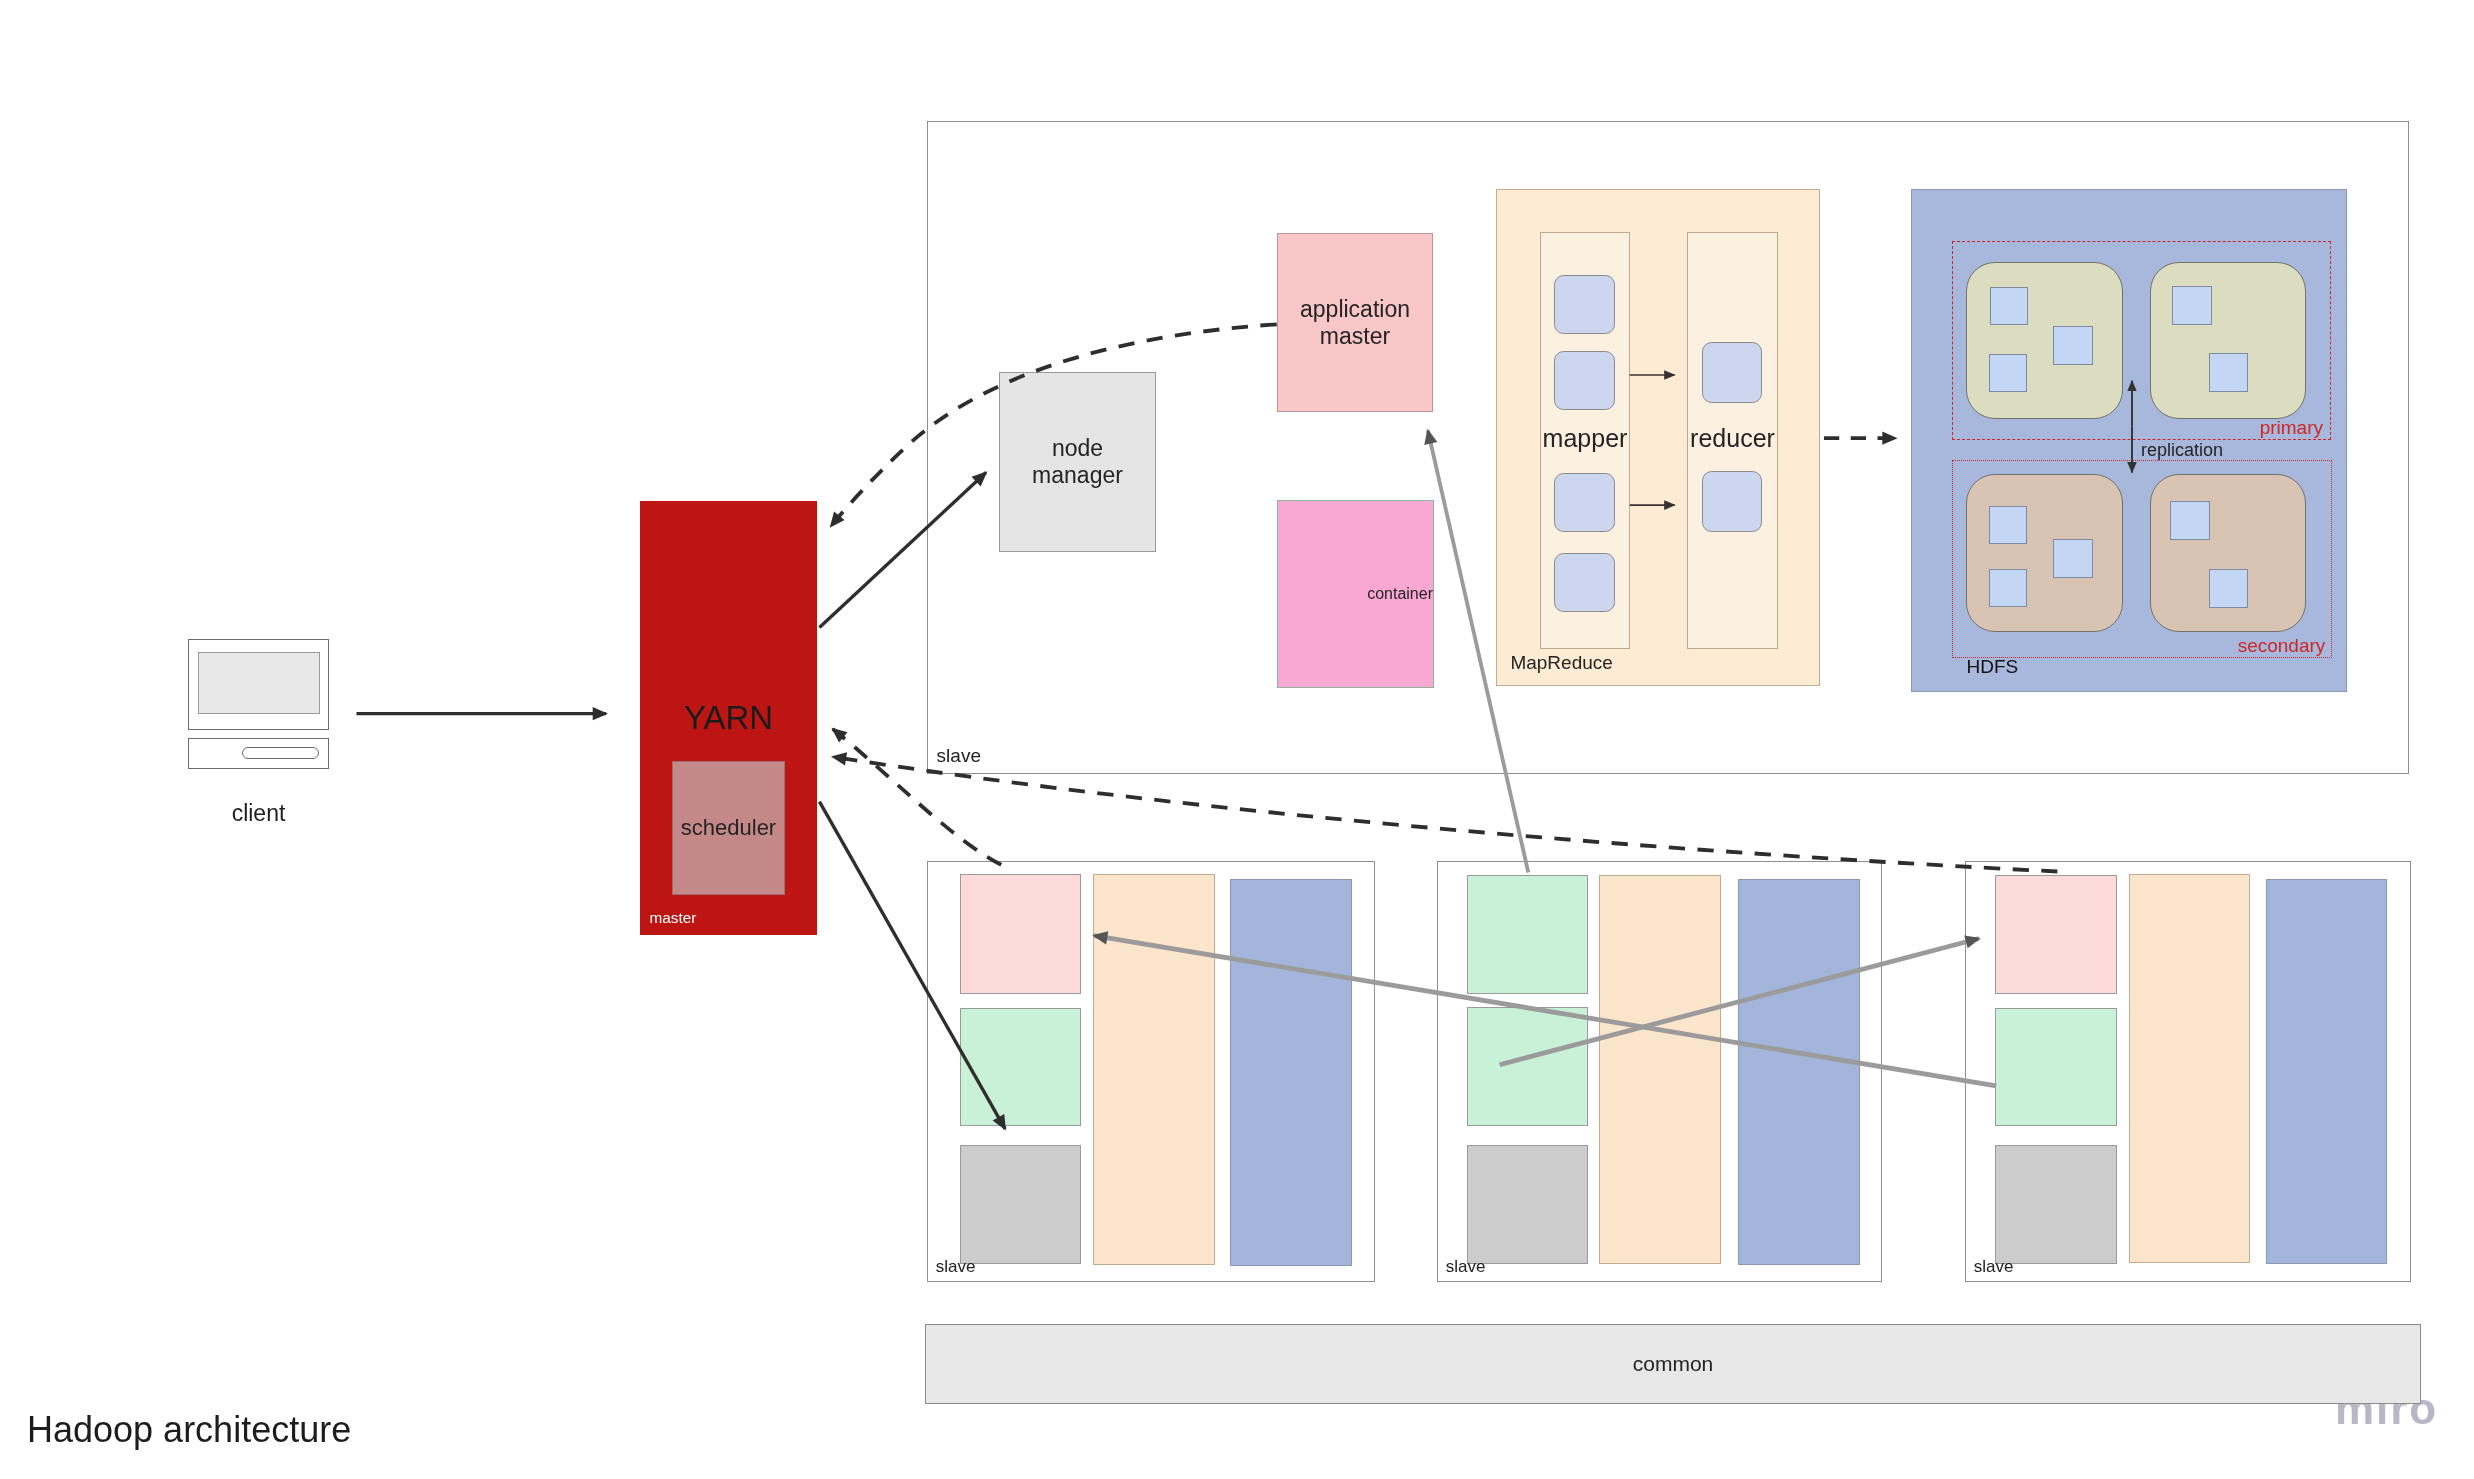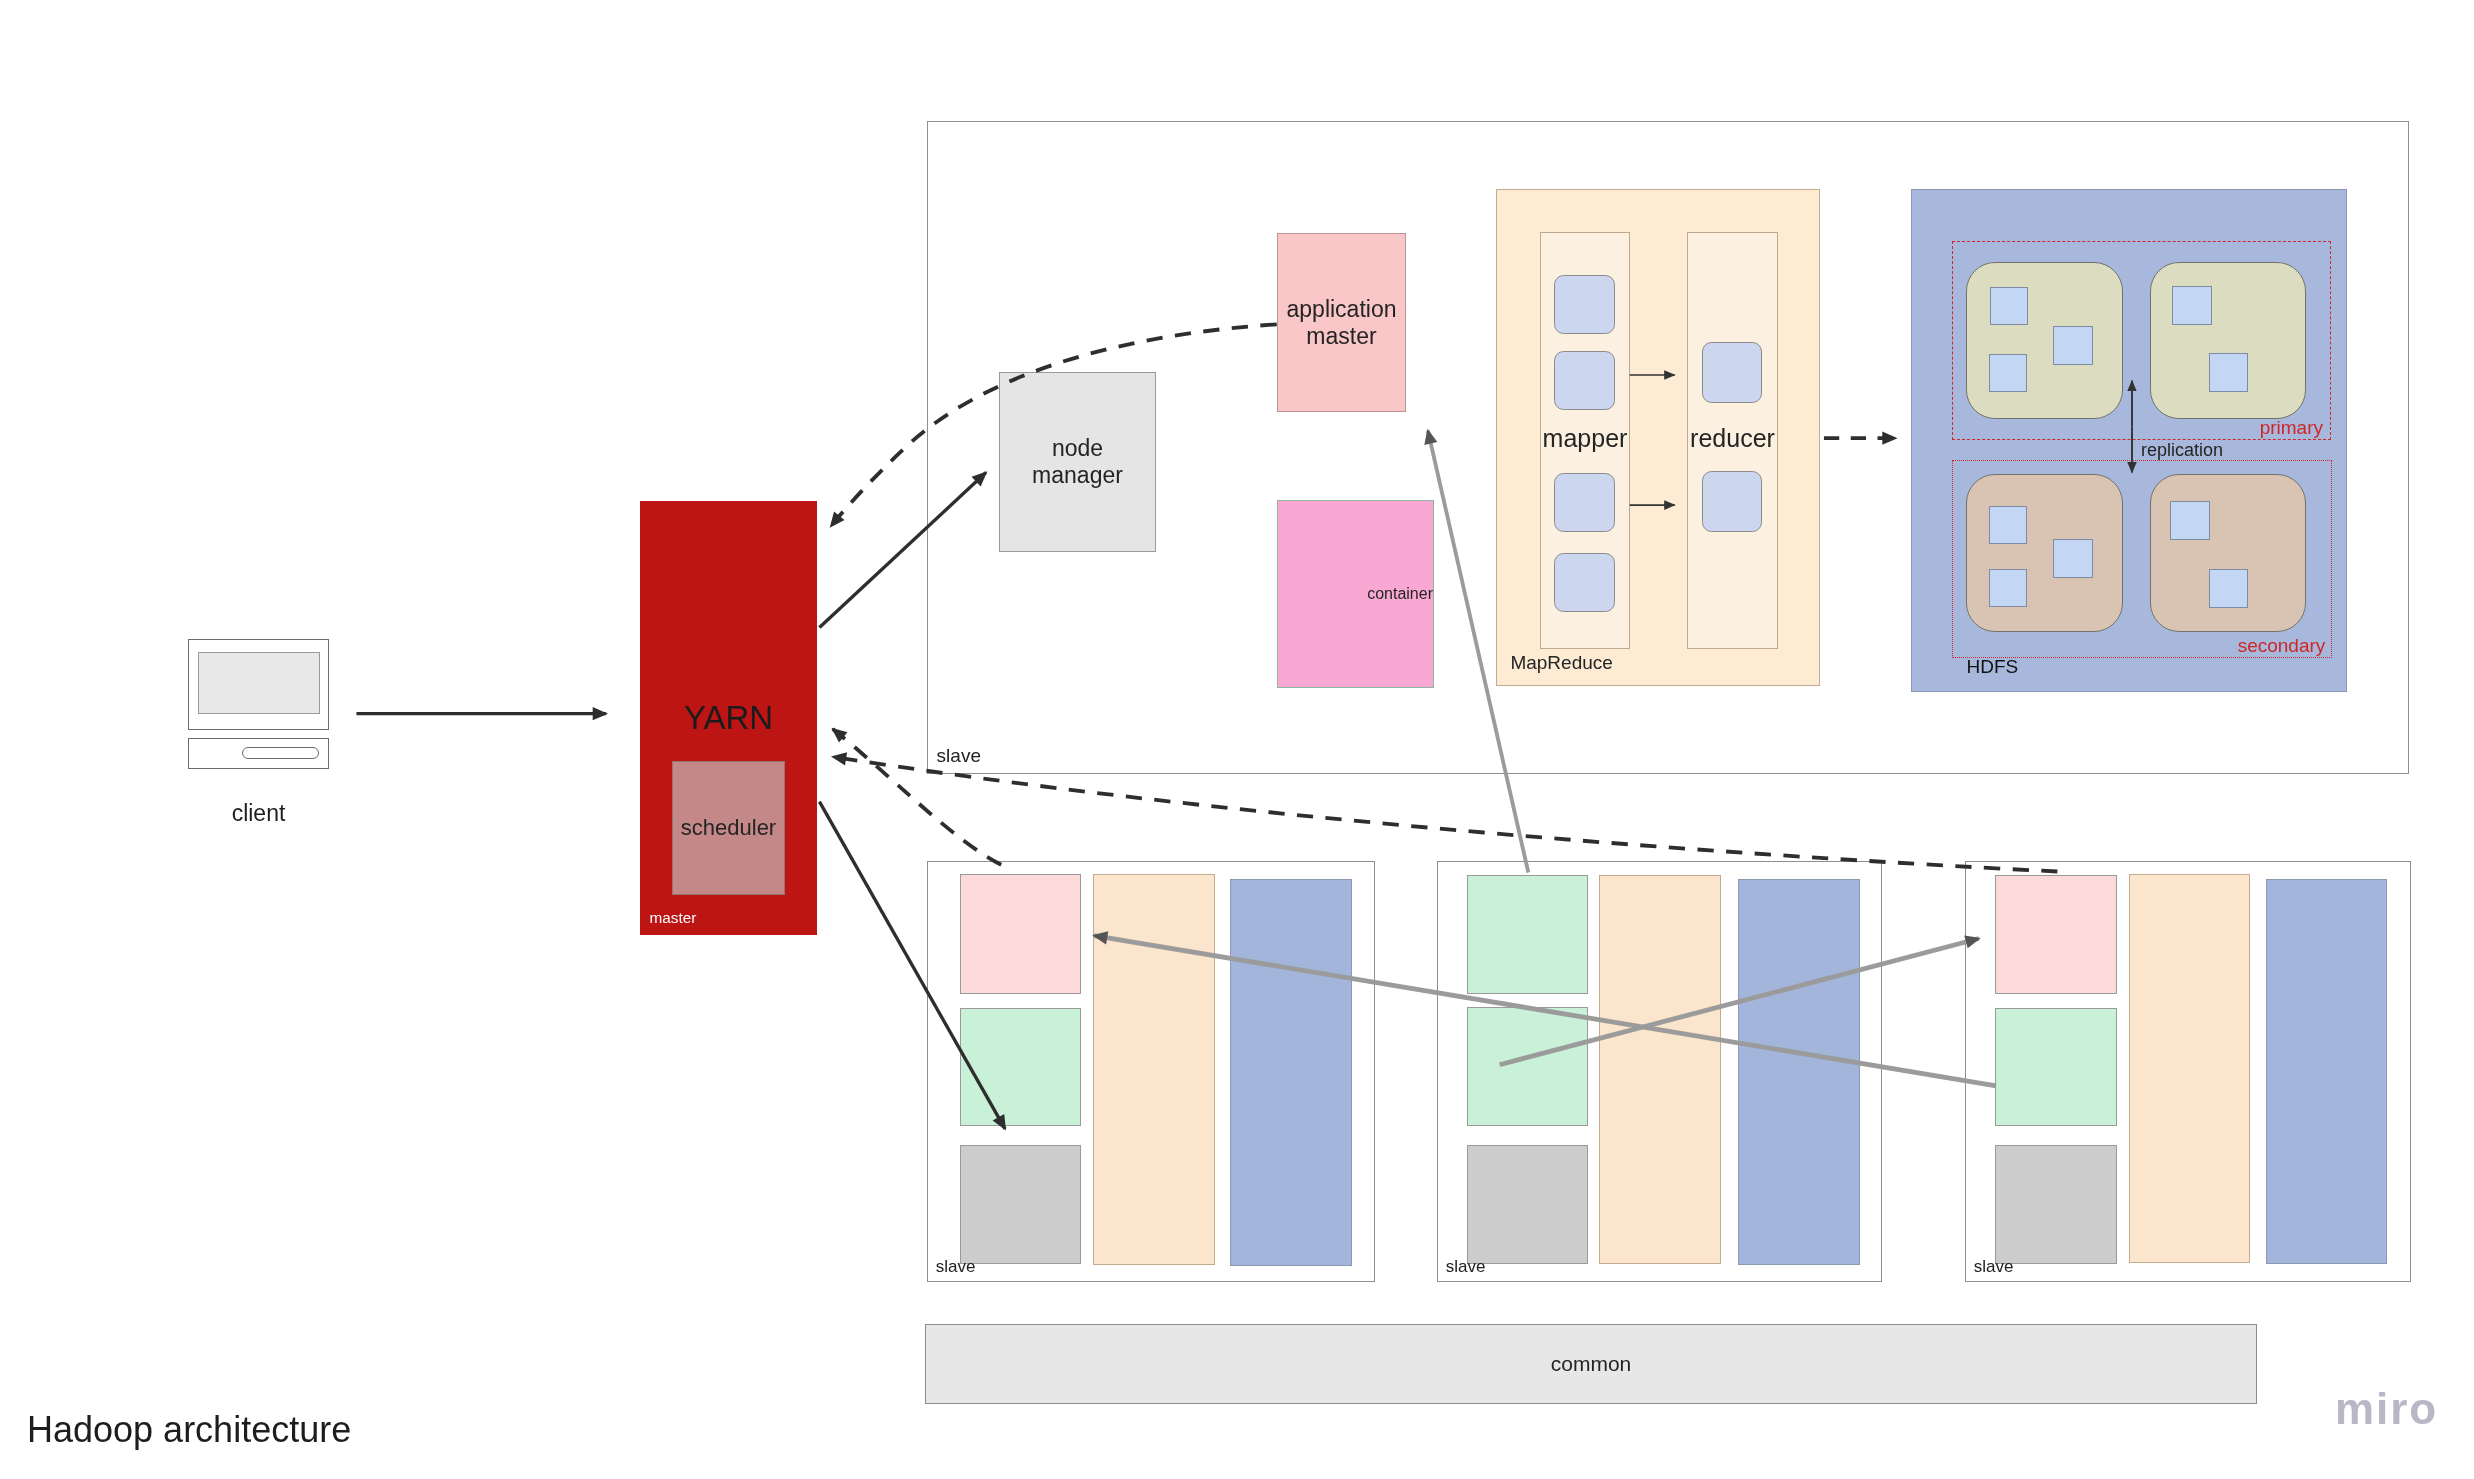--- a/index.html
+++ b/index.html
@@ -85,21 +85,21 @@
 </div>
 
 <div class="abs bigbox" style="left:927px;top:121px;width:1482px;height:653px;">
   <div class="lbl slave-lbl" style="left:8.6px;bottom:5.7px;">slave</div>
 </div>
 
 <div class="shape nodemgr center-text" style="left:999px;top:372px;width:157px;height:180px;padding:0 25px;">
   <span>node manager</span>
 </div>
 
-<div class="shape appmaster center-text" style="left:1277px;top:233px;width:129px;height:179px;padding:0 21px;">
+<div class="shape appmaster center-text" style="left:1277px;top:233px;width:156px;height:179px;padding:0 21px;">
   <span>application master</span>
 </div>
 
 <div class="shape containerbox center-text" style="left:1277px;top:500px;width:157px;height:188px;">
   <span>container</span>
 </div>
 
 <div class="shape mapreduce" style="left:1496px;top:189px;width:324px;height:497px;padding-left:40px;">
 
   <div class="abs mrcol" style="left:43px;top:42px;width:90px;height:417px;">
@@ -172,21 +172,21 @@
 
 <div class="abs slavebox" style="left:1965px;top:861px;width:446px;height:421px;">
   <div class="abs sq sq-pink" style="left:29px;top:13.4px;width:122px;height:119px;"></div>
   <div class="abs sq sq-green" style="left:29px;top:146px;width:122px;height:118px;"></div>
   <div class="abs sq sq-gray" style="left:29px;top:283px;width:122px;height:119px;"></div>
   <div class="abs col-orange" style="left:163px;top:12.4px;width:121px;height:389px;"></div>
   <div class="abs col-blue" style="left:300px;top:17px;width:121px;height:385px;"></div>
   <div class="lbl slave-lbl" style="left:7.7px;bottom:3.8px;">slave</div>
 </div>
 
-<div class="abs commonbar center-text" style="left:925px;top:1324px;width:1332px;height:80px;">
+<div class="abs commonbar center-text" style="left:925px;top:1324px;width:1496px;height:80px;">
   <span>common</span>
 </div>
 
 <svg class="overlay" width="2475" height="1479" viewBox="0 0 2586 1546">
   <defs>
     <marker id="mDark" markerUnits="userSpaceOnUse" markerWidth="20" markerHeight="18" refX="15" refY="8" orient="auto">
       <path d="M1,1 L17,8 L1,15 z" fill="#2e2e2e"></path>
     </marker>
     <marker id="mGray" markerUnits="userSpaceOnUse" markerWidth="20" markerHeight="18" refX="15" refY="8" orient="auto">
       <path d="M1,1 L17,8 L1,15 z" fill="#555555"></path>

